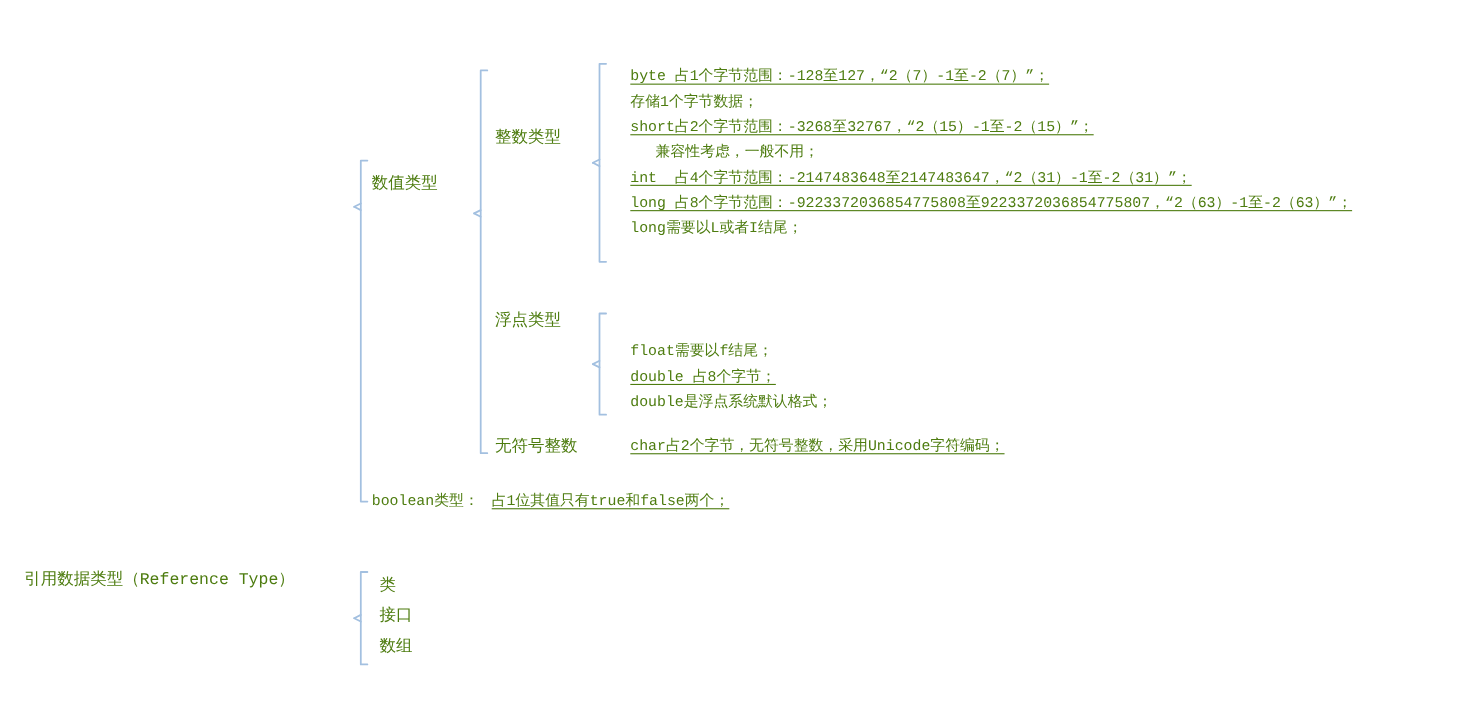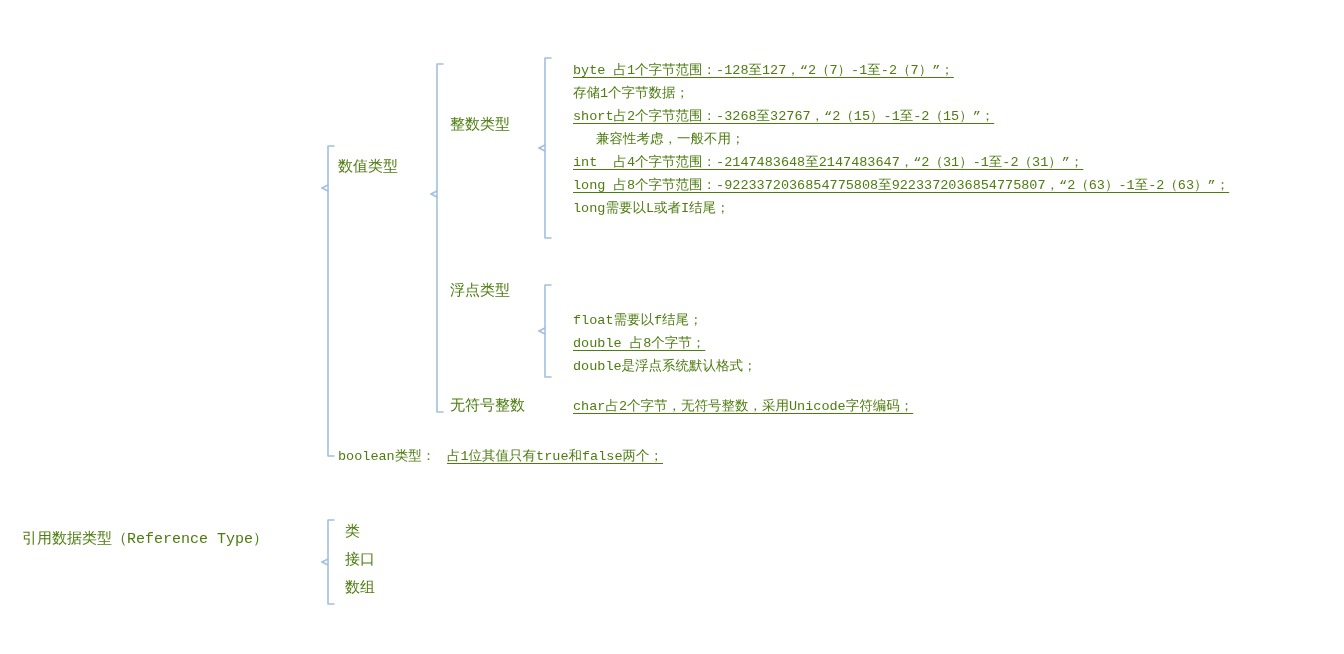--- a/index.html
+++ b/index.html
@@ -79,21 +79,21 @@
       <path d="M 539 331 L 545 328"></path>
 
       <path d="M 334 520 L 328 520 L 328 604 L 334 604"></path>
       <path d="M 322 562 L 328 565"></path>
       <path d="M 322 562 L 328 559"></path>
 
     </g>
   </svg>
 
 
-  <div class="node" style="left:22px; top:528px;">引用数据类型（Reference Type）</div>
+  <div class="node" style="left:22px; top:516px;">引用数据类型（Reference Type）</div>
 
   <div class="node" style="left:338px; top:156px;">数值类型</div>
 
   <div class="node small" style="left:338px; top:445px;">boolean类型：</div>
 
   <div class="node small u" style="left:447px; top:445px;">占1位其值只有true和false两个；</div>
 
   <div class="node" style="left:450px; top:114px;">整数类型</div>
 
   <div class="node" style="left:450px; top:280px;">浮点类型</div>

